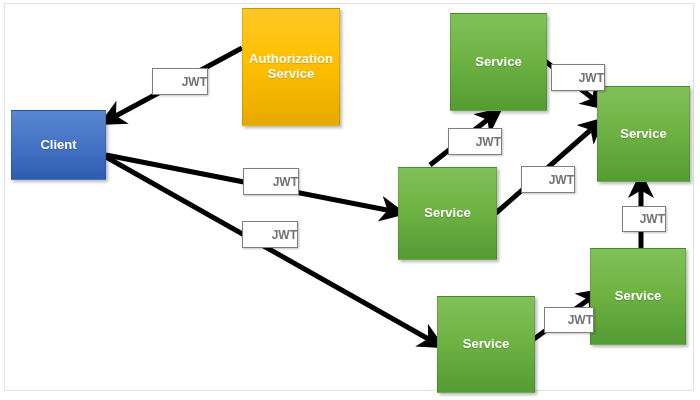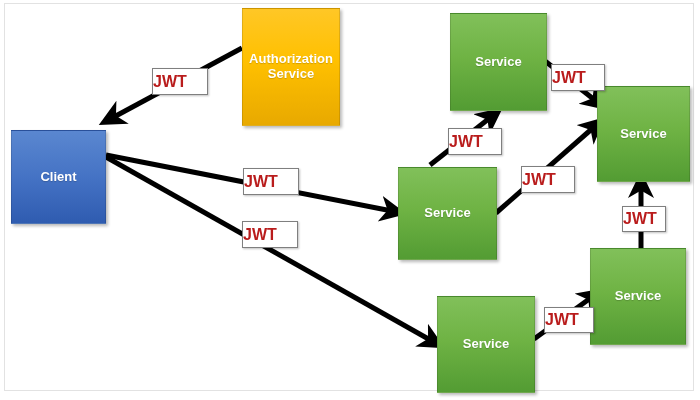--- a/index.html
+++ b/index.html
@@ -55,26 +55,26 @@
     background: linear-gradient(180deg, #ffc726 0%, #ffc000 45%, #e8a900 100%);
   }
   .node-service {
     background: linear-gradient(180deg, #81c05a 0%, #6fb344 45%, #539c33 100%);
   }
   .jwt {
     position: absolute;
     box-sizing: border-box;
     background: #ffffff;
     border: 1px solid #7f7f7f;
-    color: #b91c1c;
-    font-size: 16px;
+    color: #737373;
+    font-size: 12px;
     font-weight: bold;
     display: flex;
     align-items: center;
-    justify-content: flex-start;
+    justify-content: flex-end;
     box-shadow: 1px 1px 2px rgba(0,0,0,0.25);
   }
 </style>
 </head>
 <body>
 
 <div id="canvas">
   <div id="frame"></div>
 
   <svg id="edges" viewBox="0 0 700 400" xmlns="http://www.w3.org/2000/svg">
@@ -110,21 +110,21 @@
 
     <g>
       <line x1="641" y1="248" x2="641" y2="186" stroke="#000000" stroke-width="5" marker-end="url(#arrow)"></line>
     </g>
 
     <g>
       <line x1="534" y1="339" x2="592" y2="297" stroke="#000000" stroke-width="5" marker-end="url(#arrow)"></line>
     </g>
   </svg>
 
-  <div class="node node-client" style="left:11px; top:110px; width:95px; height:94px;margin-top:20px;">
+  <div class="node node-client" style="left:11px; top:110px; width:95px; height:70px;">
     <span>Client</span>
   </div>
 
   <div class="node node-auth" style="left:242px; top:8px; width:98px; height:118px;">
     <span style="white-space:pre-line;">Authorization
 Service</span>
   </div>
 
   <div class="node node-service" style="left:450px; top:13px; width:97px; height:98px;">
     <span>Service</span>

